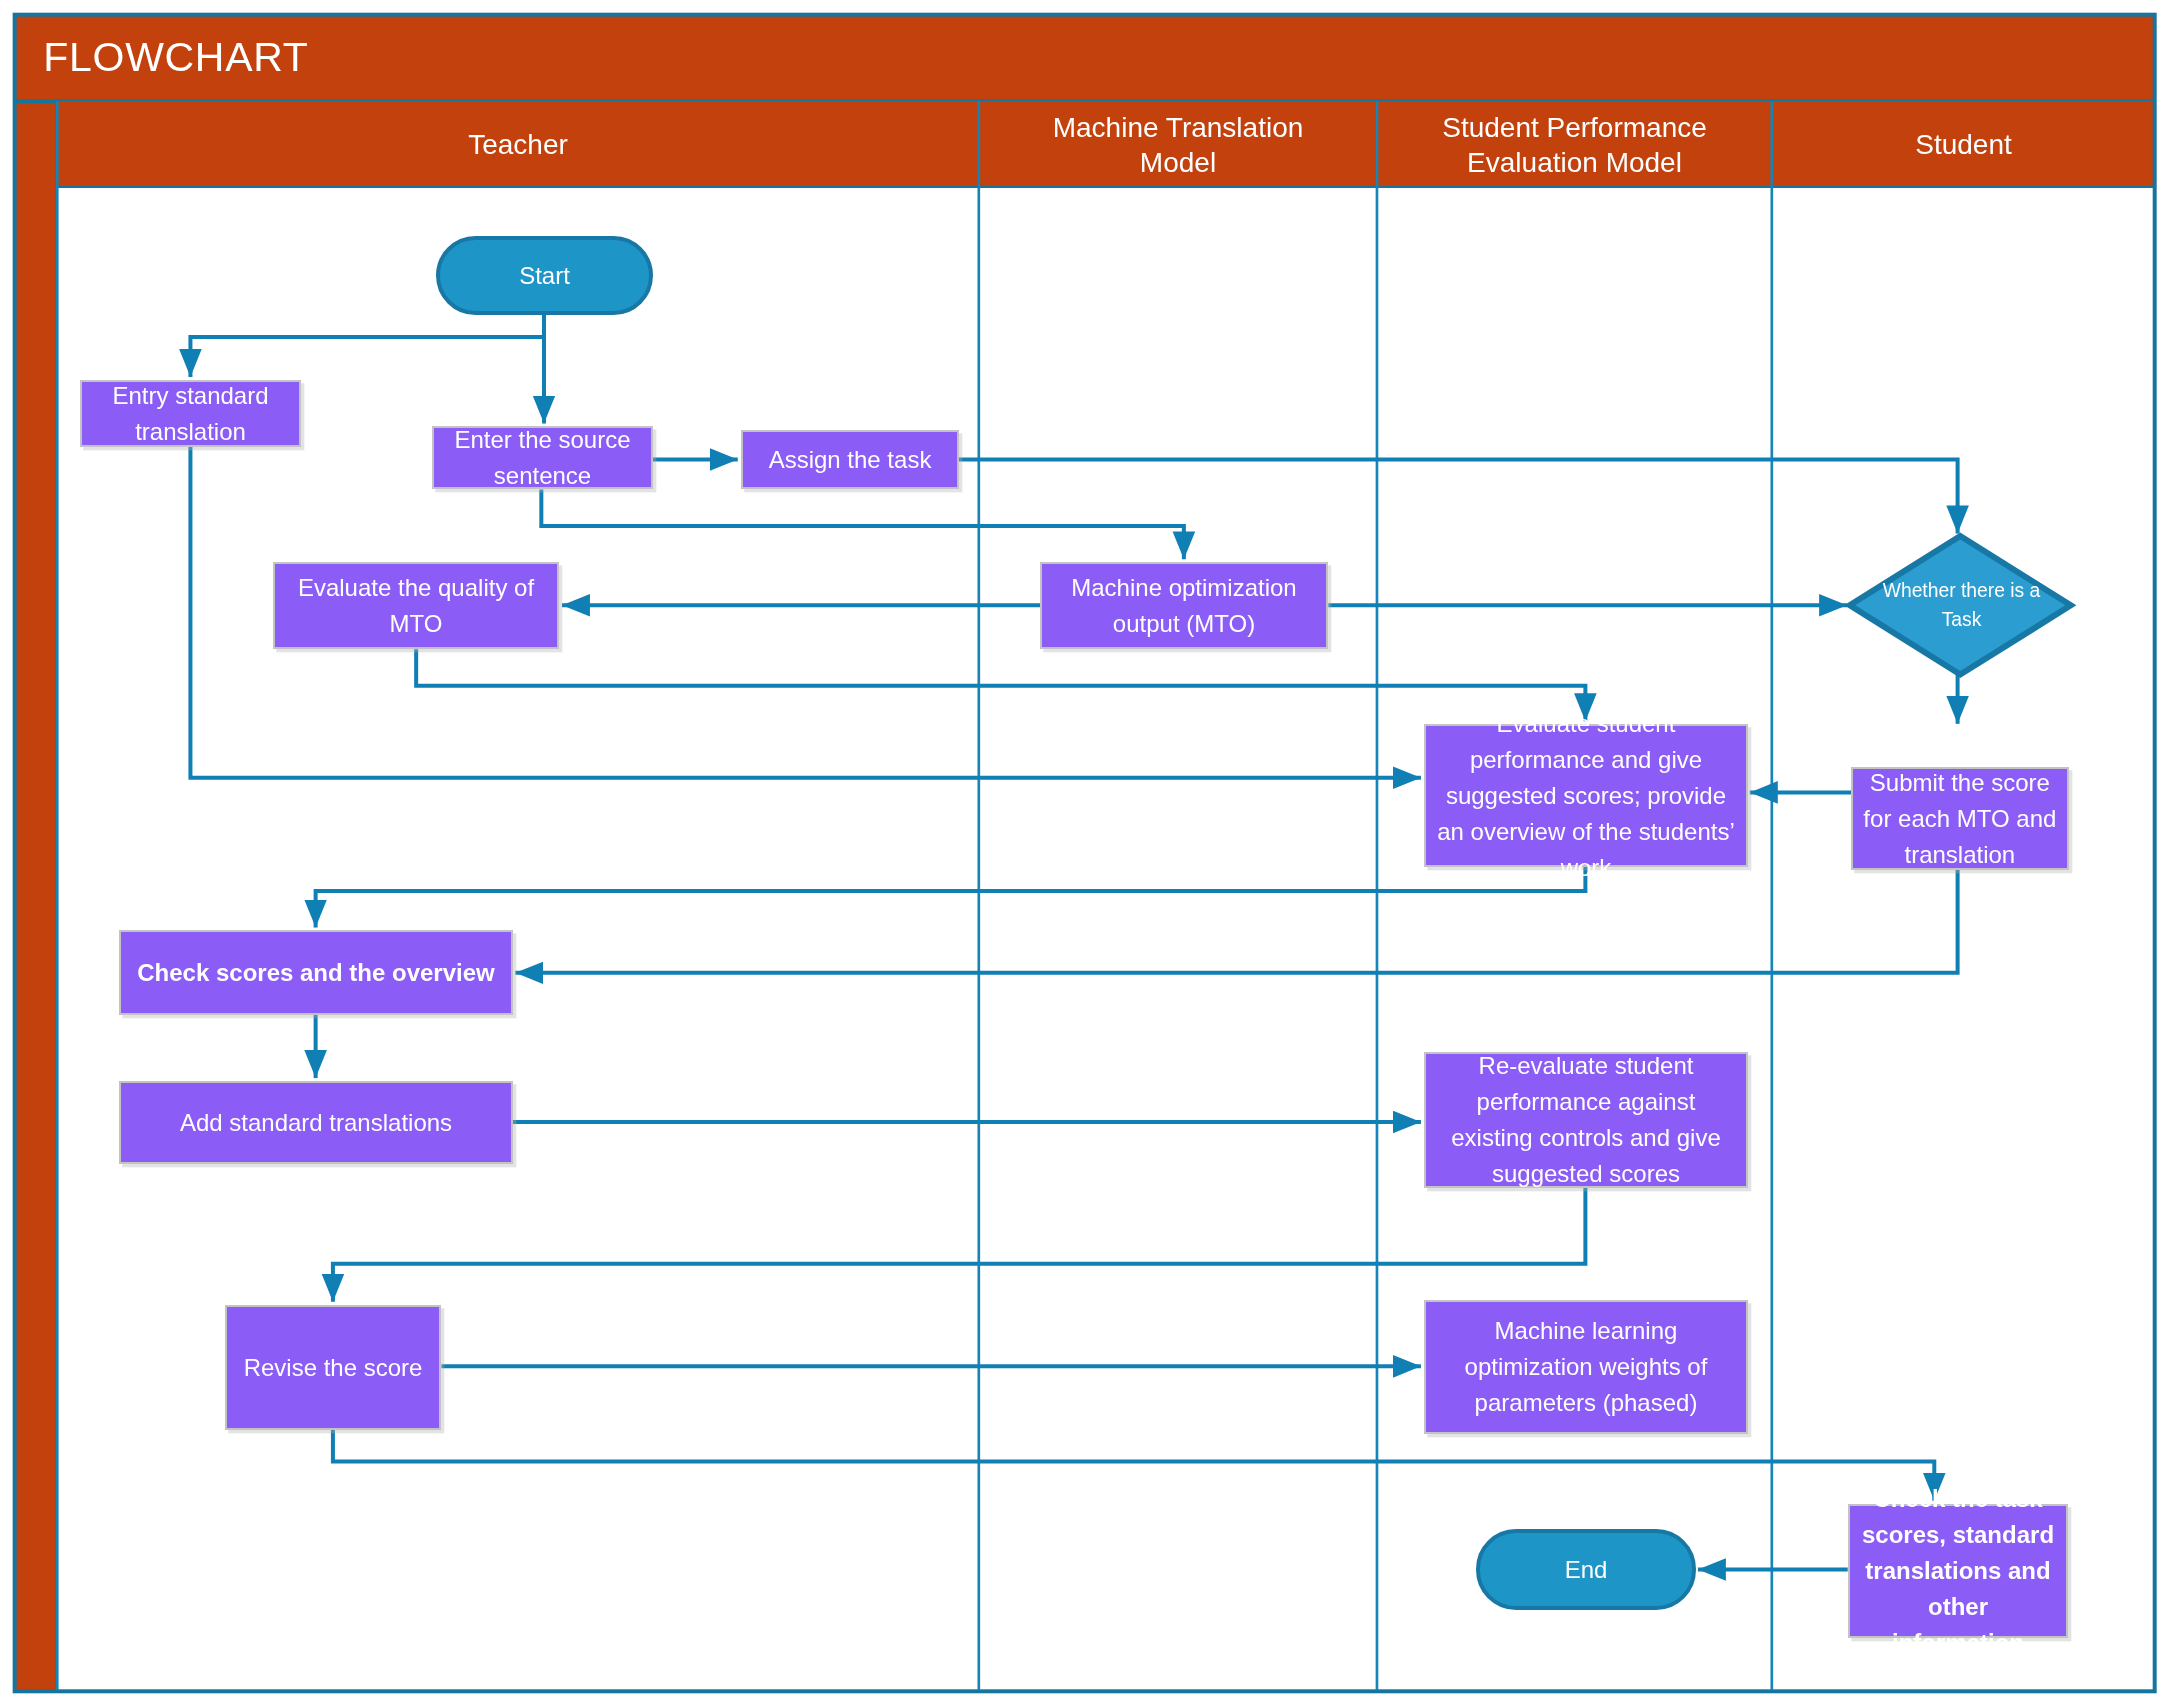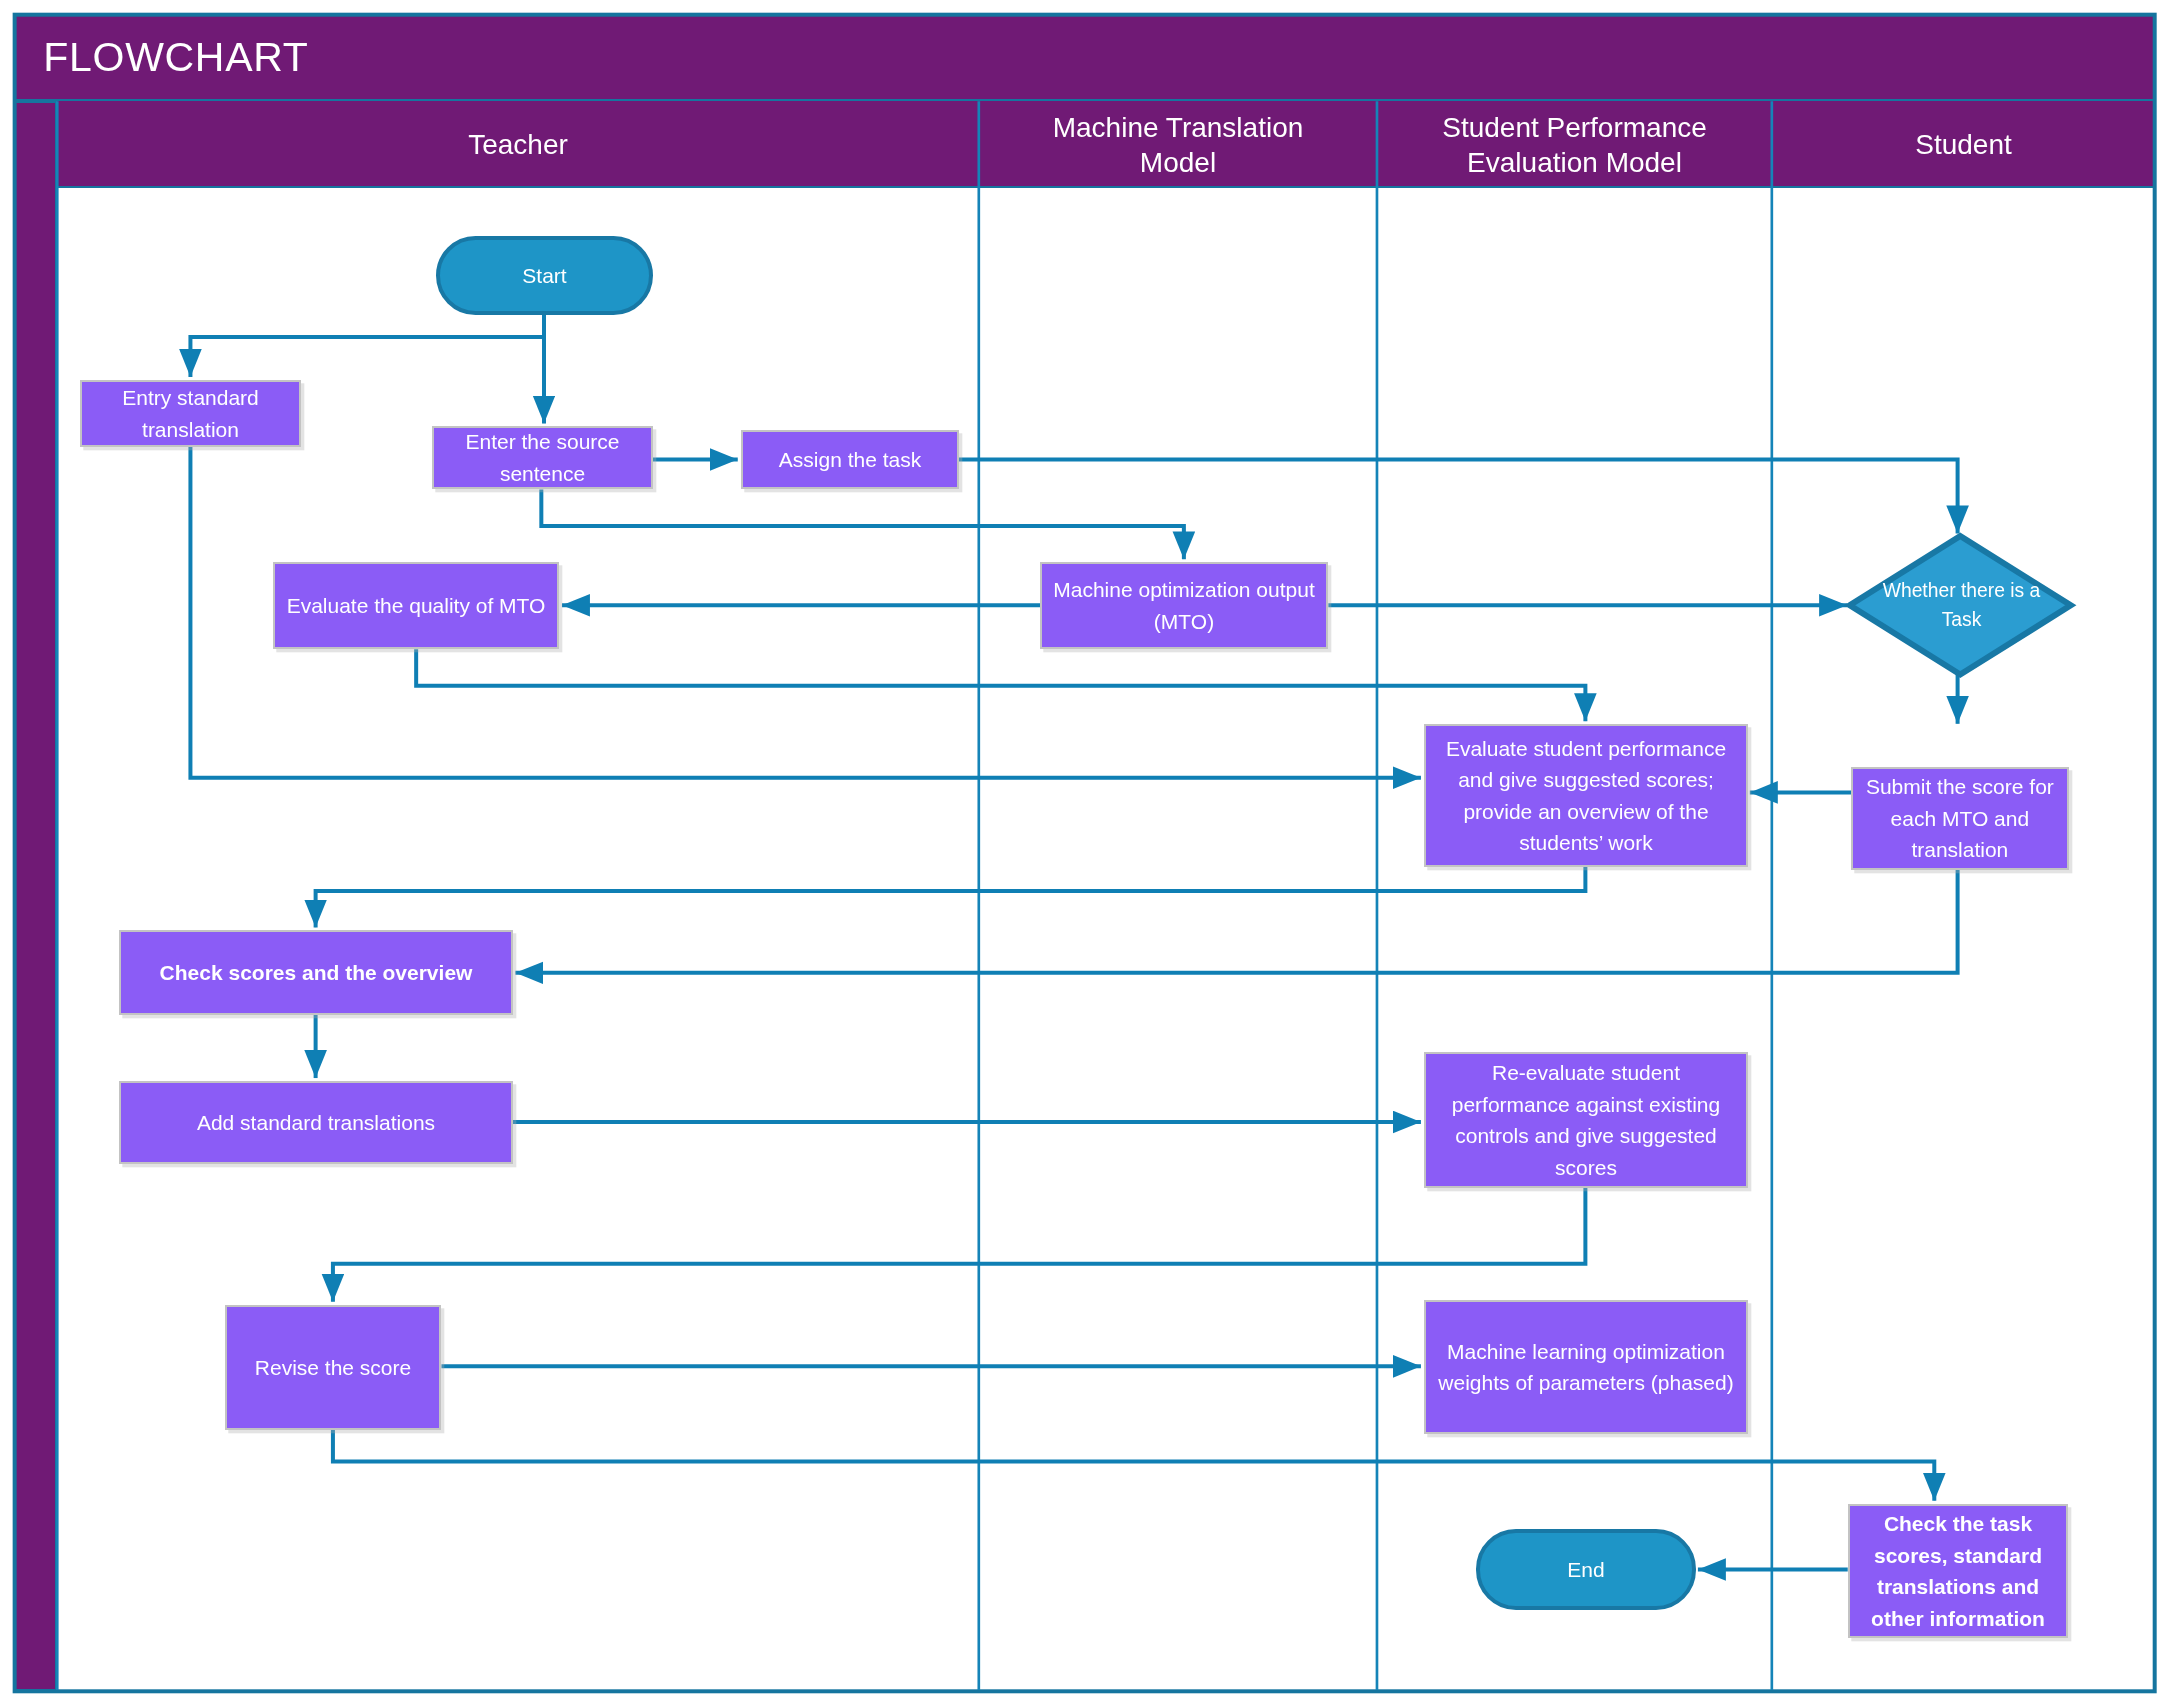--- a/index.html
+++ b/index.html
@@ -3,36 +3,36 @@
 <meta charset="utf-8">
 <style>
   html,body{margin:0;padding:0;background:#ffffff;}
   #canvas{
     position:relative;
     width:2172px;height:1700px;
     background:#ffffff;
     font-family:"Liberation Sans", sans-serif;
     overflow:hidden;
   }
-  .band{position:absolute;background:#701a75;}
+  .band{position:absolute;background:#c2410c;}
   #title-bar{left:13.3px;top:13.3px;width:2142px;height:88px;border:2.7px solid #15759F;box-sizing:border-box;}
   #title-text{
     position:absolute;left:28px;top:0;height:85px;display:flex;align-items:center;
     color:#ffffff;font-size:41px;letter-spacing:0.7px;
   }
   #header-band{left:13.3px;top:101px;width:2142px;height:87px;border:2.7px solid #15759F;border-top:none;box-sizing:border-box;}
   .header-cell{
     position:absolute;top:101px;height:87px;display:flex;align-items:center;justify-content:center;
     color:#ffffff;font-size:28px;text-align:center;line-height:1.25;
   }
   #spine{left:13.3px;top:101px;width:44px;height:1590px;border:2.7px solid #15759F;box-sizing:border-box;}
   svg.overlay{position:absolute;left:0;top:0;width:2172px;height:1700px;}
   .node{
     position:absolute;display:flex;align-items:center;justify-content:center;
-    color:#ffffff;font-size:21px;line-height:1.5;text-align:center;
+    color:#ffffff;font-size:24px;line-height:1.5;text-align:center;
     box-sizing:border-box;padding:2.7px 9.3px;
   }
   .process{
     background:#8b5cf6;
     border:2px solid #C3C3C3;
     box-shadow:3.3px 3.3px 0 rgba(176,176,176,0.35);
   }
   .terminator{
     background:#1E95C7;
     border:4.7px solid #1878A5;

